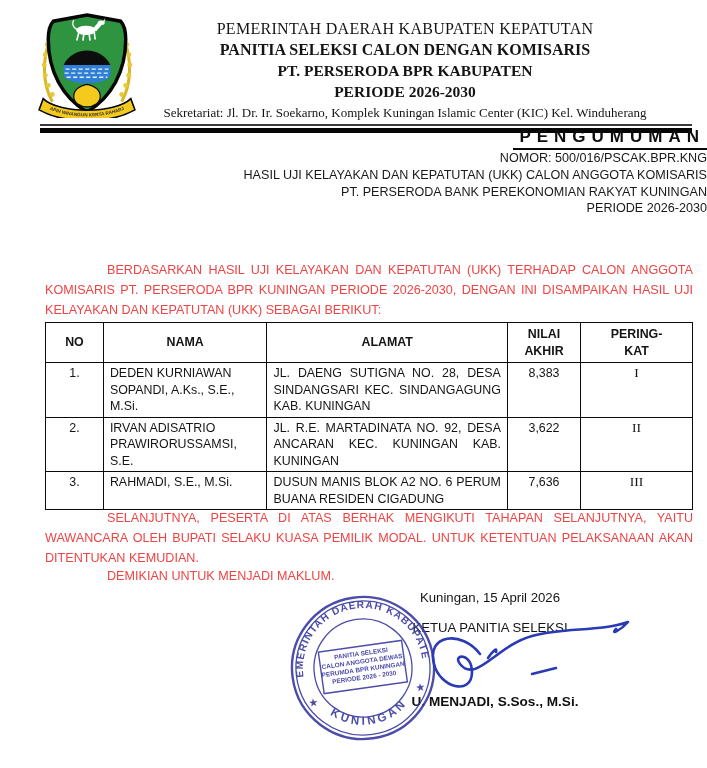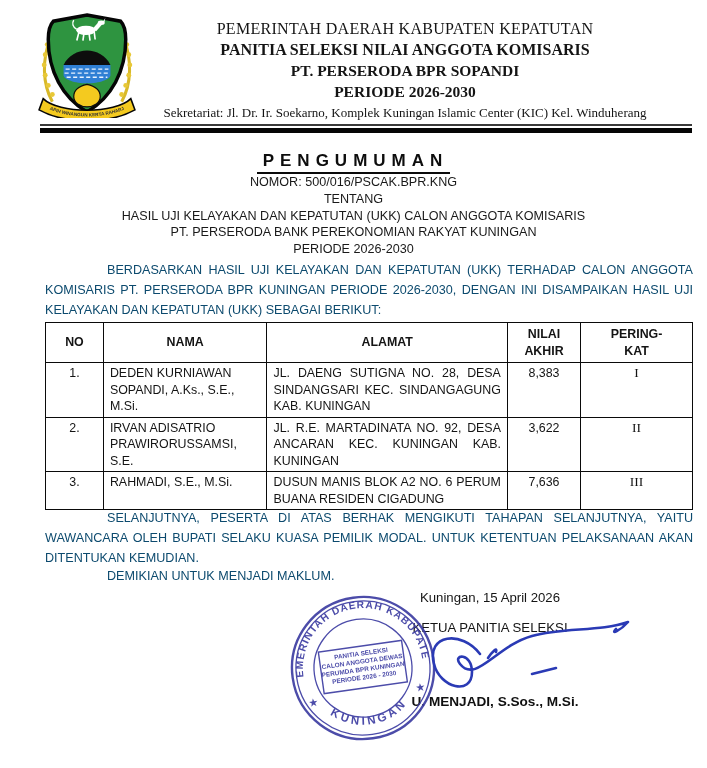--- a/index.html
+++ b/index.html
@@ -13,29 +13,29 @@
   .lh1{font-size:16px;letter-spacing:.3px;line-height:21px;}
   .lh2{font-size:16px;font-weight:bold;line-height:21px;}
   .lh3{font-size:15.5px;font-weight:bold;line-height:21px;}
   .lh4{font-size:15.5px;font-weight:bold;line-height:21px;}
   .lh5{font-size:13px;line-height:19px;margin-top:1px;}
   .logo{position:absolute;left:36px;top:12px;width:102px;height:106px;}
   .rule-a{position:absolute;left:40px;top:124px;width:652px;height:2px;background:#3a3a3a;}
   .rule-b{position:absolute;left:40px;top:128px;width:652px;height:5px;background:#050505;}
 
   
-  .title-block{position:absolute;left:0;top:151px;width:707px;text-align:center;}
+  .title-block{position:absolute;left:0;top:127px;width:707px;text-align:right;}
   .pengumuman{display:inline-block;font-size:17px;font-weight:bold;letter-spacing:6px;
     border-bottom:2.5px solid #0a0a0a;padding:0 2px 1px 6px;color:#0d0d0d;}
   .tline{font-size:12.6px;line-height:16.8px;color:#191919;}
   .tline:first-of-type{margin-top:3px;}
 
   
   .para{position:absolute;left:45px;width:648px;font-size:12.6px;line-height:20px;
-    text-align:justify;text-indent:62px;color:#0c4a6e;}
+    text-align:justify;text-indent:62px;color:#ef4444;}
   .p1{top:260px;}
   .p2{top:508px;}
   .p3{top:566px;text-align:left;}
 
   
   .tbl{position:absolute;left:45px;top:322px;width:648px;border-collapse:collapse;
     font-size:12.4px;line-height:16.5px;color:#141414;}
   .tbl th,.tbl td{border:1.8px solid #0a0a0a;padding:2px 6px;vertical-align:top;}
   .tbl th{font-weight:bold;text-align:center;vertical-align:middle;padding:3px 2px;}
   .hdr-narrow{display:inline-block;max-width:54px;word-break:break-word;}
@@ -103,33 +103,32 @@
       <path d="M7,85 C22,100 78,100 93,85 L97,96 C72,110 28,110 3,96 Z" fill="#f4ca1f" stroke="#050505" stroke-width="1.6"></path>
       <path id="mottoArc" d="M12,95 C32,105 68,105 88,95" fill="none"></path>
       <text font-size="4.6" font-weight="bold" fill="#333333" font-family="Liberation Sans, sans-serif">
         <textPath href="#mottoArc" startOffset="50%" text-anchor="middle">RAPIH WINANGUN KERTA RAHARJA</textPath>
       </text>
     </g>
   </svg>
 
   <div class="letterhead">
     <div class="lh1">PEMERINTAH DAERAH KABUPATEN KEPATUTAN</div>
-    <div class="lh2">PANITIA SELEKSI NILAI ANGGOTA KOMISARIS</div>
-    <div class="lh3">PT. PERSERODA BPR SOPANDI</div>
+    <div class="lh2">PANITIA SELEKSI CALON DENGAN KOMISARIS</div>
+    <div class="lh3">PT. PERSERODA BPR KABUPATEN</div>
     <div class="lh4">PERIODE 2026-2030</div>
     <div class="lh5">Sekretariat:  Jl. Dr. Ir. Soekarno, Komplek Kuningan Islamic Center (KIC) Kel. Winduherang</div>
   </div>
 
   <div class="rule-a"></div>
   <div class="rule-b"></div>
 
   <div class="title-block">
     <div><span class="pengumuman">PENGUMUMAN</span></div>
     <div class="tline">NOMOR: 500/016/PSCAK.BPR.KNG</div>
-    <div class="tline">TENTANG</div>
     <div class="tline">HASIL UJI KELAYAKAN DAN KEPATUTAN (UKK) CALON ANGGOTA KOMISARIS</div>
     <div class="tline">PT. PERSERODA BANK PEREKONOMIAN RAKYAT KUNINGAN</div>
     <div class="tline">PERIODE 2026-2030</div>
   </div>
 
   <div class="para p1">BERDASARKAN HASIL UJI KELAYAKAN DAN KEPATUTAN (UKK) TERHADAP CALON ANGGOTA KOMISARIS PT. PERSERODA BPR KUNINGAN PERIODE 2026-2030, DENGAN INI DISAMPAIKAN HASIL UJI KELAYAKAN DAN KEPATUTAN (UKK) SEBAGAI BERIKUT:</div>
 
   <table class="tbl">
     <thead>
       <tr>

